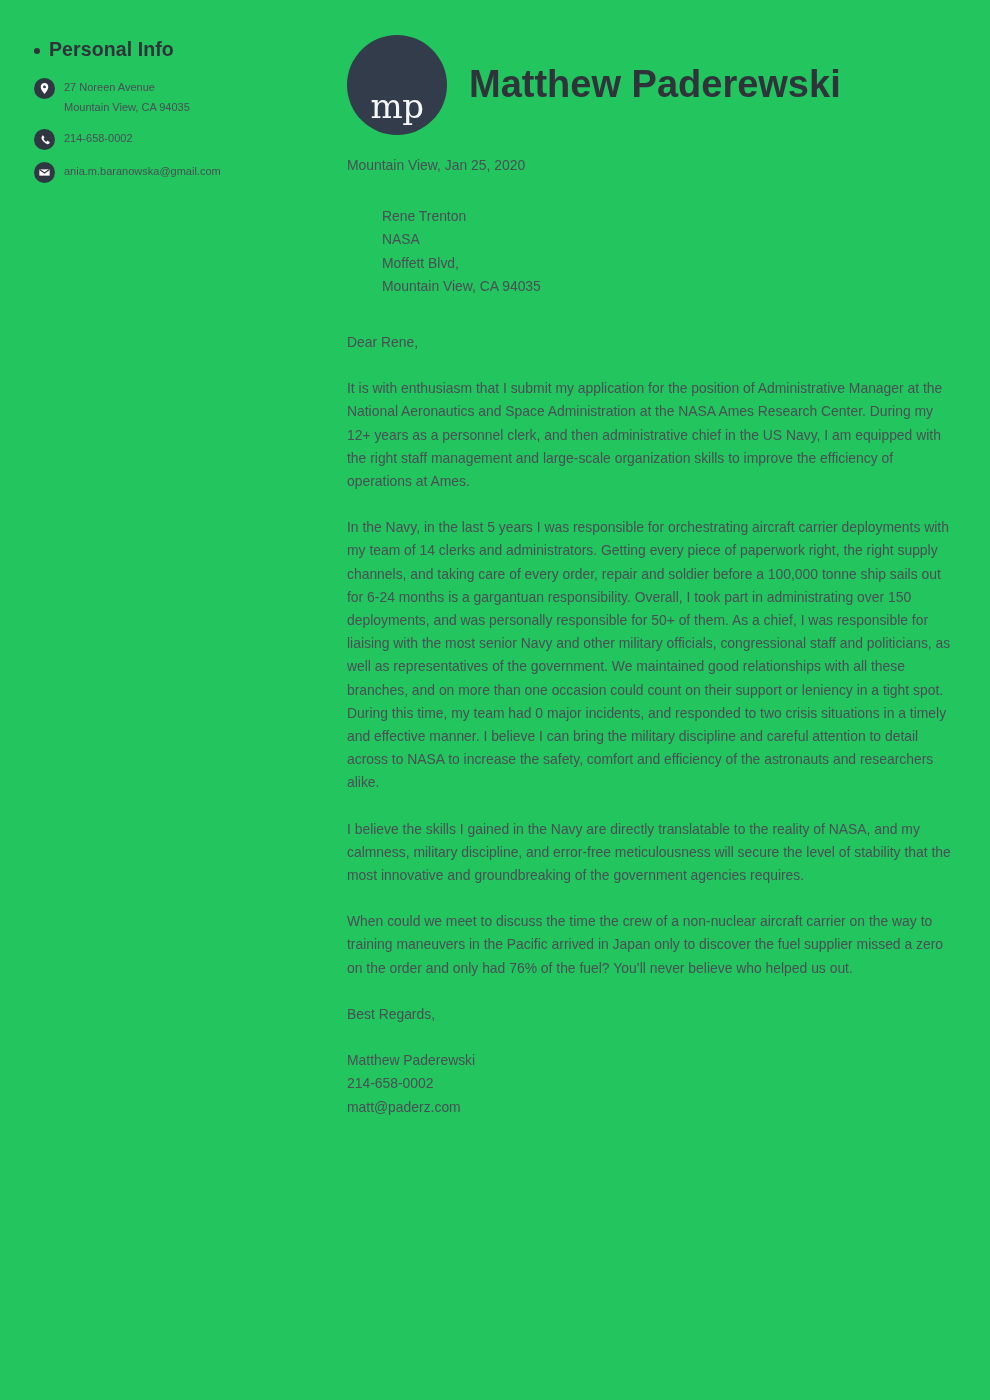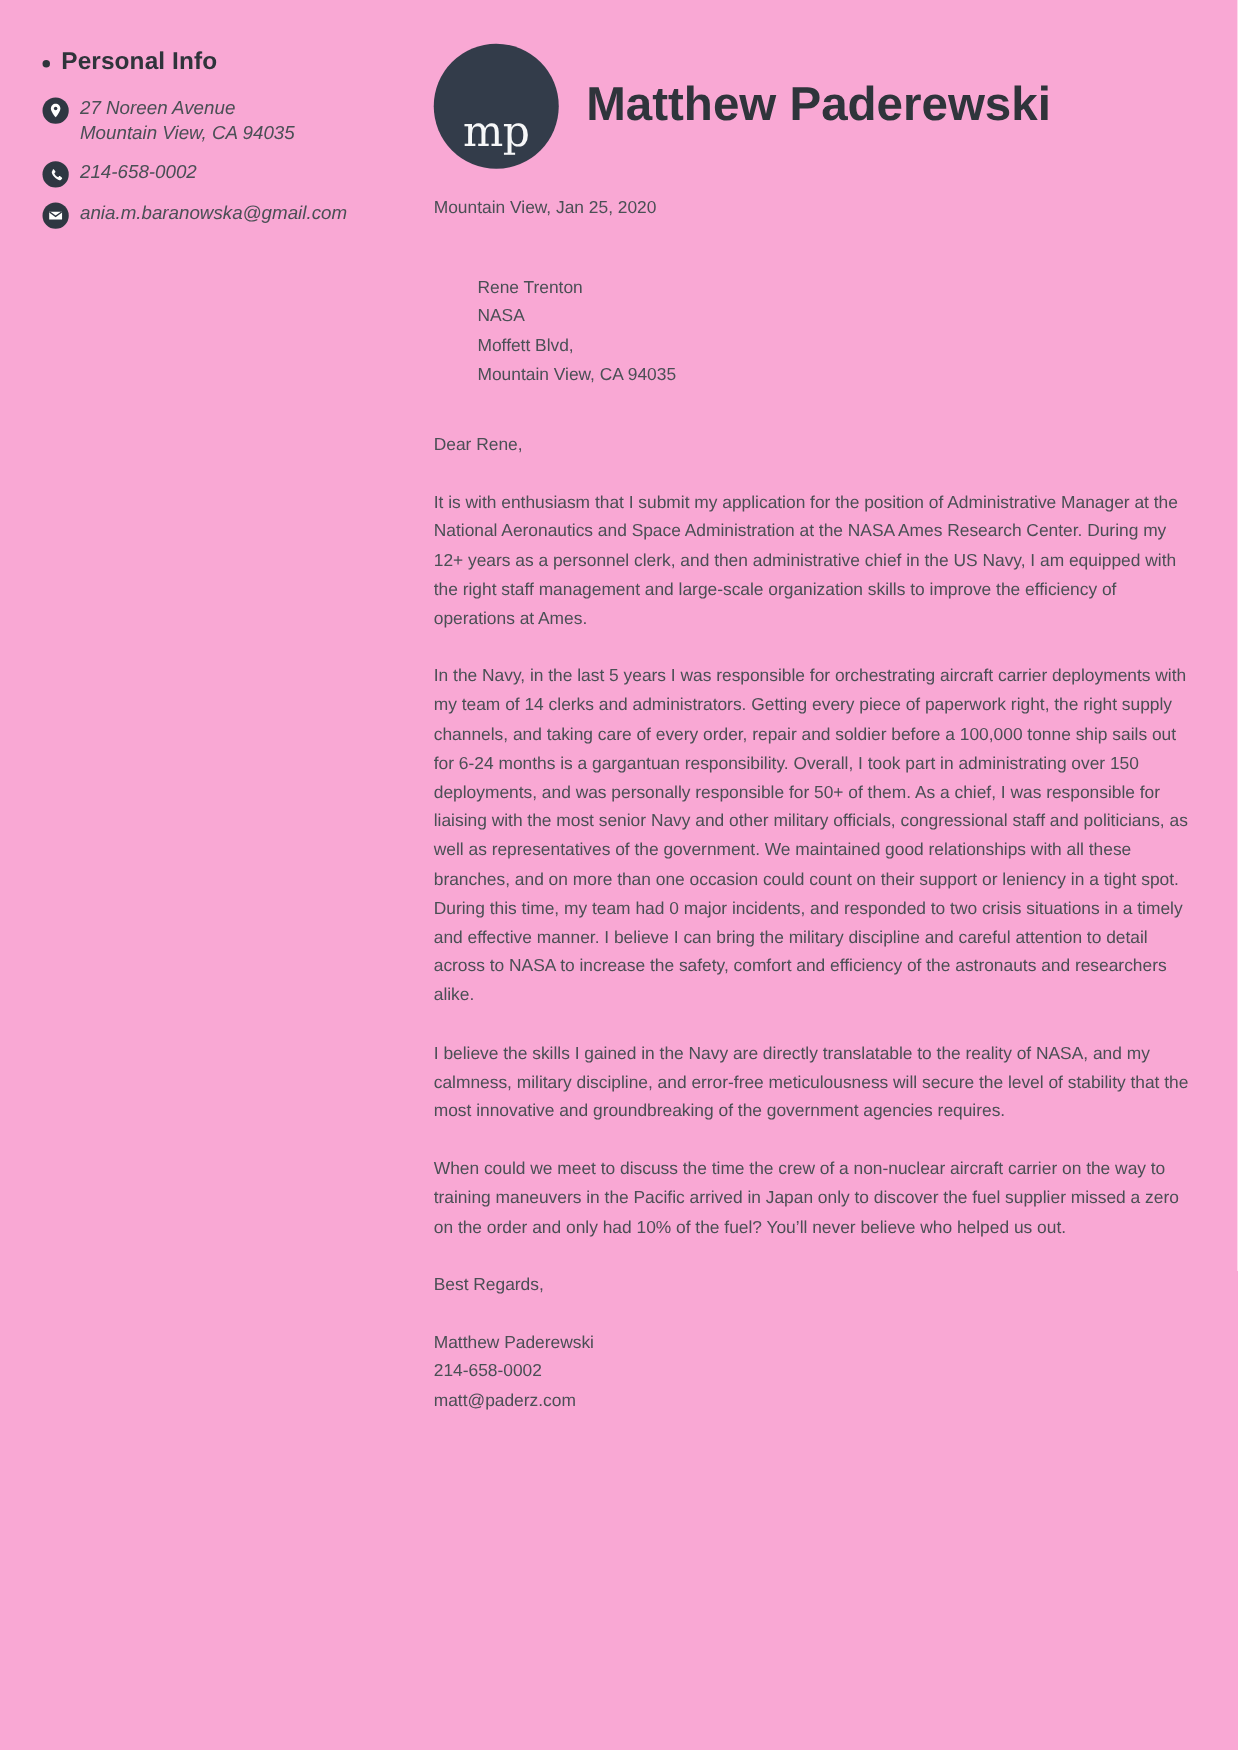--- a/index.html
+++ b/index.html
@@ -12,21 +12,21 @@
     height: 1400px;
     font-family: "Liberation Sans", sans-serif;
     color: #3b3f44;
     -webkit-font-smoothing: antialiased;
   }
 
   .page {
     position: relative;
     width: 990px;
     height: 1400px;
-    background: #f9a8d4;
+    background: #22c55e;
     overflow: hidden;
   }
 
   
   .sidebar {
     position: absolute;
     left: 0;
     top: 0;
     width: 330px;
     padding: 38px 28px 0 34px;
@@ -72,25 +72,24 @@
     border-radius: 50%;
     background: #2f3742;
     display: flex;
     align-items: center;
     justify-content: center;
     margin-right: 9px;
     margin-top: 1px;
   }
   .contact-icon svg { display: block; }
   .contact-text {
-    font-size: 15px;
+    font-size: 11px;
     line-height: 20px;
     color: #4a4f55;
     padding-top: 0px;
-    font-style: italic;
   }
   .contact-text .line2 { display: block; }
 
   
   .letter {
     position: absolute;
     left: 347px;
     top: 0;
     width: 610px;
   }
@@ -133,21 +132,21 @@
   .name .last { font-weight: bold; }
 
   .letter-body {
     padding-top: 18px;
     font-size: 13.9px;
     line-height: 23.2px;
     color: #4a4f55;
   }
 
   .dateline {
-    margin: 0 0 41px 0;
+    margin: 0 0 28px 0;
   }
 
   .address-block {
     margin: 0 0 33px 0;
   }
   .address-block .addr-line { display: block; margin-left: 35px; }
 
   .salutation {
     margin: 0 0 23px 0;
   }
@@ -235,21 +234,21 @@
         <span class="addr-line">NASA</span>
         <span class="addr-line">Moffett Blvd,</span>
         <span class="addr-line">Mountain View, CA 94035</span>
       </div>
 
       <p class="salutation">Dear Rene,</p>
 
       <p class="para">It is with enthusiasm that I submit my application for the position of Administrative Manager at the National Aeronautics and Space Administration at the NASA Ames Research Center. During my 12+ years as a personnel clerk, and then administrative chief in the US Navy, I am equipped with the right staff management and large-scale organization skills to improve the efficiency of operations at Ames.</p>
       <p class="para">In the Navy, in the last 5 years I was responsible for orchestrating aircraft carrier deployments with my team of 14 clerks and administrators. Getting every piece of paperwork right, the right supply channels, and taking care of every order, repair and soldier before a 100,000 tonne ship sails out for 6-24 months is a gargantuan responsibility. Overall, I took part in administrating over 150 deployments, and was personally responsible for 50+ of them. As a chief, I was responsible for liaising with the most senior Navy and other military officials, congressional staff and politicians, as well as representatives of the government. We maintained good relationships with all these branches, and on more than one occasion could count on their support or leniency in a tight spot. During this time, my team had 0 major incidents, and responded to two crisis situations in a timely and effective manner. I believe I can bring the military discipline and careful attention to detail across to NASA to increase the safety, comfort and efficiency of the astronauts and researchers alike.</p>
       <p class="para">I believe the skills I gained in the Navy are directly translatable to the reality of NASA, and my calmness, military discipline, and error-free meticulousness will secure the level of stability that the most innovative and groundbreaking of the government agencies requires.</p>
-      <p class="para">When could we meet to discuss the time the crew of a non-nuclear aircraft carrier on the way to training maneuvers in the Pacific arrived in Japan only to discover the fuel supplier missed a zero on the order and only had 10% of the fuel? You’ll never believe who helped us out.</p>
+      <p class="para">When could we meet to discuss the time the crew of a non-nuclear aircraft carrier on the way to training maneuvers in the Pacific arrived in Japan only to discover the fuel supplier missed a zero on the order and only had 76% of the fuel? You’ll never believe who helped us out.</p>
 
       <p class="signoff">Best Regards,</p>
 
       <div class="signature-block">
         <span class="sig-line">Matthew Paderewski</span>
         <span class="sig-line">214-658-0002</span>
         <span class="sig-line">matt@paderz.com</span>
       </div>
 
     </div>

